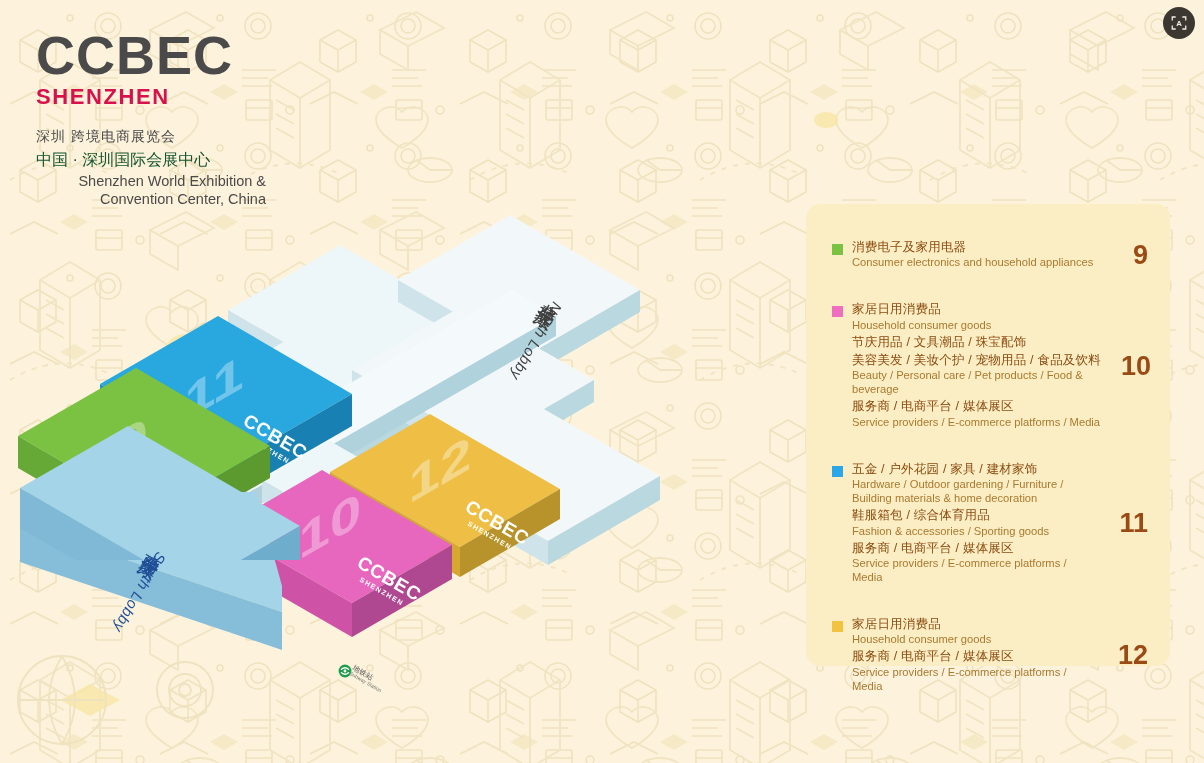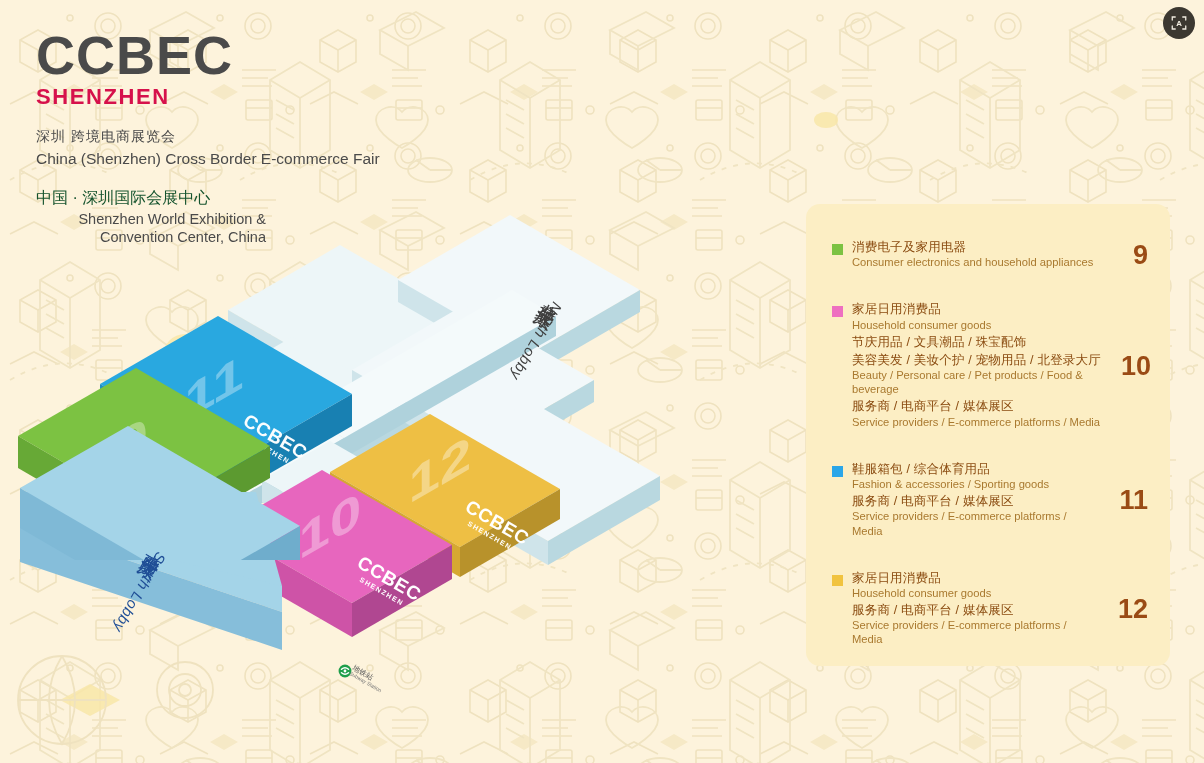--- a/index.html
+++ b/index.html
@@ -392,21 +392,20 @@
     <div id="subway-text">
       <div id="subway-cn">地铁站</div>
       <div id="subway-en">Subway Station</div>
     </div>
   </div>
 
   <div id="header">
     <div id="brand-ccbec">CCBEC</div>
     <div id="brand-shenzhen">SHENZHEN</div>
     <div id="title-cn">深圳 跨境电商展览会</div>
-    <div id="title-en">China (Shenzhen) Cross Border E-commerce Fair</div>
     <div id="venue-cn">中国 · 深圳国际会展中心</div>
     <div id="venue-en">Shenzhen World Exhibition &amp; Convention Center, China</div>
   </div>
 
   <div id="focus-button">
     <svg width="18" height="18" viewBox="0 0 24 24">
       <g stroke="#F2EDE2" stroke-width="1.7" fill="none" stroke-linecap="round">
         <path d="M3 8 V4 H7"></path>
         <path d="M17 4 H21 V8"></path>
         <path d="M21 16 V20 H17"></path>
@@ -433,35 +432,39 @@
       <div class="swatch" style="background:#EE6FC0"></div>
       <div class="legend-body">
         <div class="lg-group">
           <div class="lg-cn">家居日用消费品</div>
           <div class="lg-en">Household consumer goods</div>
         </div>
         <div class="lg-group">
           <div class="lg-cn">节庆用品 / 文具潮品 / 珠宝配饰</div>
         </div>
         <div class="lg-group">
-          <div class="lg-cn">美容美发 / 美妆个护 / 宠物用品 / 北登录大厅</div>
+          <div class="lg-cn">美容美发 / 美妆个护 / 宠物用品 / 食品及饮料</div>
           <div class="lg-en">Beauty / Personal care / Pet products / Food &amp; beverage</div>
         </div>
         <div class="lg-group">
           <div class="lg-cn">服务商 / 电商平台 / 媒体展区</div>
           <div class="lg-en">Service providers / E-commerce platforms / Media</div>
         </div>
       </div>
       <div class="hall-num">10</div>
     </div>
 
     <div class="legend-row" id="row-11">
       <div class="swatch" style="background:#2BA6E8"></div>
       <div class="legend-body">
         <div class="lg-group">
+          <div class="lg-cn">五金 / 户外花园 / 家具 / 建材家饰</div>
+          <div class="lg-en" style="white-space:normal; max-width:238px;">Hardware / Outdoor gardening / Furniture / Building materials &amp; home decoration</div>
+        </div>
+        <div class="lg-group">
           <div class="lg-cn">鞋服箱包 / 综合体育用品</div>
           <div class="lg-en">Fashion &amp; accessories / Sporting goods</div>
         </div>
         <div class="lg-group">
           <div class="lg-cn">服务商 / 电商平台 / 媒体展区</div>
           <div class="lg-en">Service providers / E-commerce platforms / Media</div>
         </div>
       </div>
       <div class="hall-num">11</div>
     </div>

